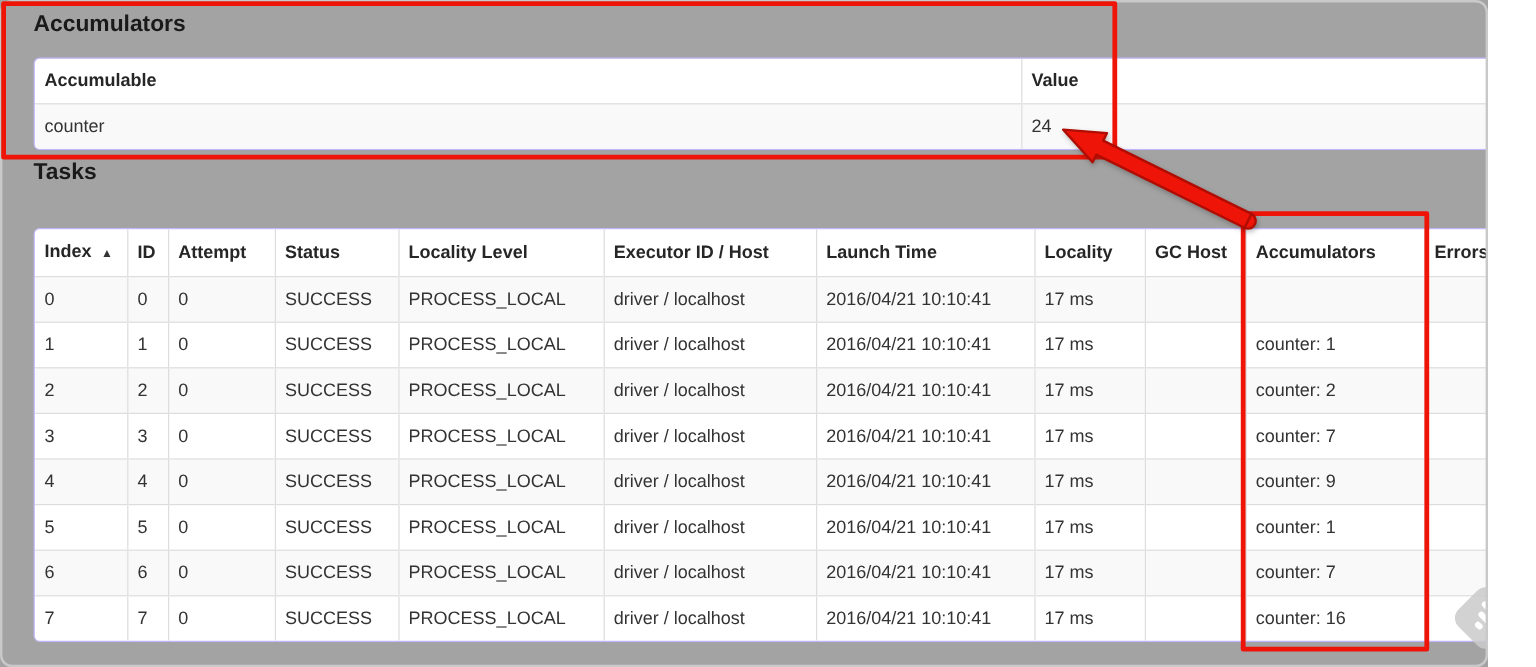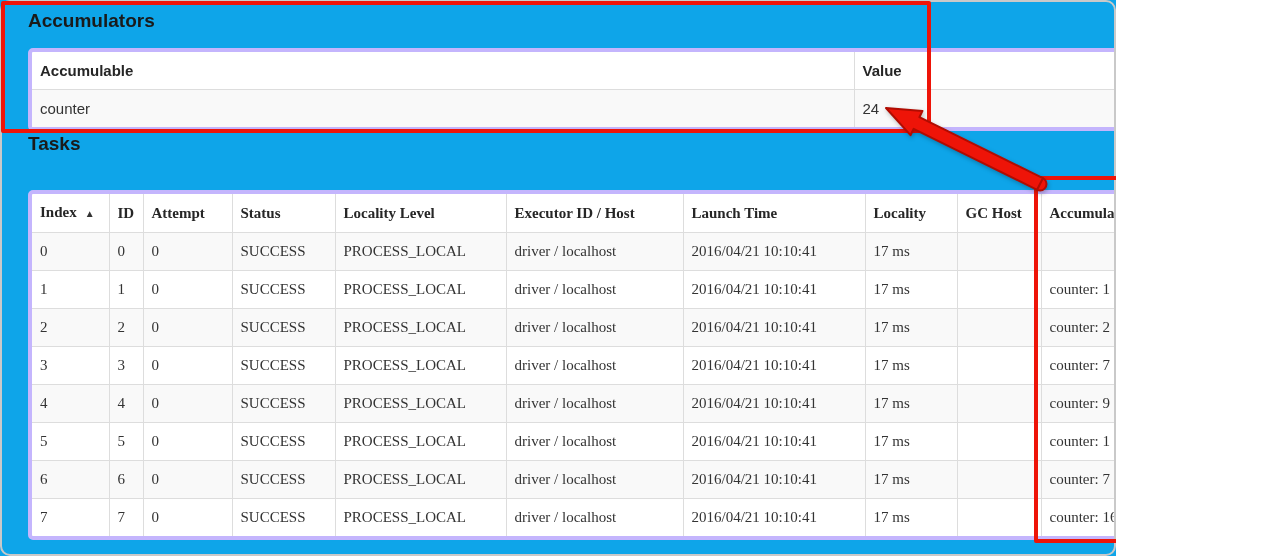--- a/index.html
+++ b/index.html
@@ -3,23 +3,23 @@
 <meta charset="utf-8">
 <style>
   * { box-sizing: border-box; margin: 0; padding: 0; }
   html, body { background: #ffffff; }
   body {
     font-family: "Liberation Sans", "DejaVu Sans", sans-serif;
     color: #333;
   }
   #canvas {
     position: relative;
-    width: 1116px;
+    width: 1240px;
     height: 556px;
-    background: #0ea5e9;
+    background: #a3a3a3;
     overflow: hidden;
   }
   
   .frame {
     position: absolute; inset: 0;
     border: 2px solid #c9c9c9;
     border-radius: 10px;
     pointer-events: none;
     z-index: 50;
   }
@@ -31,27 +31,27 @@
     color: #1a1a1a;
     line-height: 24px;
   }
   #acc-title { top: 9px; }
   #tasks-title { top: 132px; }
 
   .tbl-wrap {
     position: absolute;
     left: 28px;
     width: 1222px;
-    border: 4px solid #c4b5fd;
+    border: 1px solid #c4b5fd;
     border-radius: 5px;
     overflow: hidden;
     background: #fff;
   }
   #acc-table-wrap { top: 48px; }
-  #tasks-table-wrap { top: 190px; font-family: Liberation Serif, serif; }
+  #tasks-table-wrap { top: 190px; }
 
   table {
     width: 100%;
     border-collapse: collapse;
     table-layout: fixed;
     font-size: 15px;
   }
   th, td {
     padding: 8px 8px;
     line-height: 21px;

